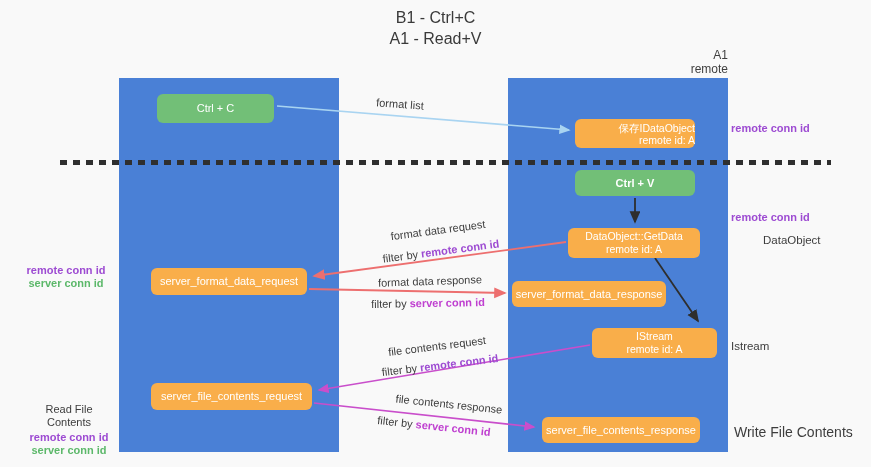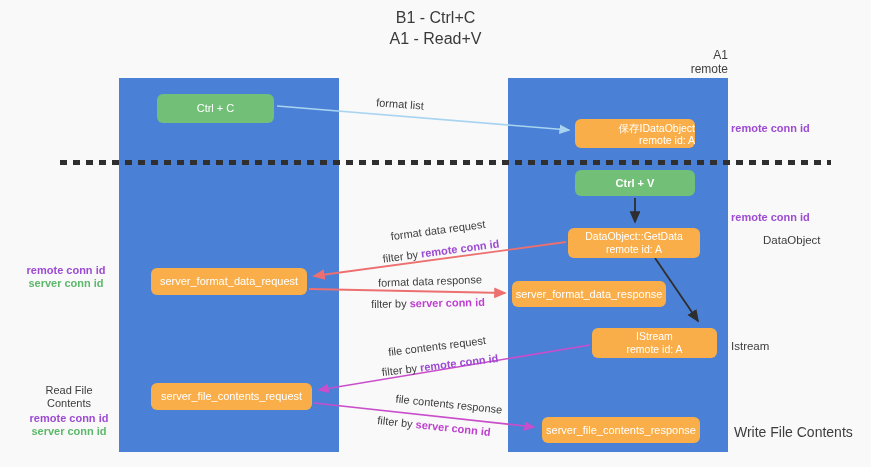--- a/index.html
+++ b/index.html
@@ -157,18 +157,18 @@
   <div class="lbl" style="left:731px; top:234px; font-size:11.5px;margin-left:32px;">DataObject</div>
   <div class="lbl" style="left:731px; top:340px; font-size:11.5px;">Istream</div>
   <div class="lbl" style="left:734px; top:424px; font-size:14px;">Write File Contents</div>
 
   <div class="left-stack" style="left:26px; top:264px; width:80px;">
     <div class="purple">remote conn id</div>
     <div class="greentxt">server conn id</div>
   </div>
 
   <div class="left-stack" style="left:22px; top:384px; width:94px;">
-    <div style="color:#3d3d3d; margin-bottom:2px;">Read File Contents</div>
+    <div style="color:#3d3d3d; margin-bottom:2px;margin-top:19px;">Read File Contents</div>
     <div class="purple">remote conn id</div>
     <div class="greentxt">server conn id</div>
   </div>
 
 </div>
 
 </body></html>

